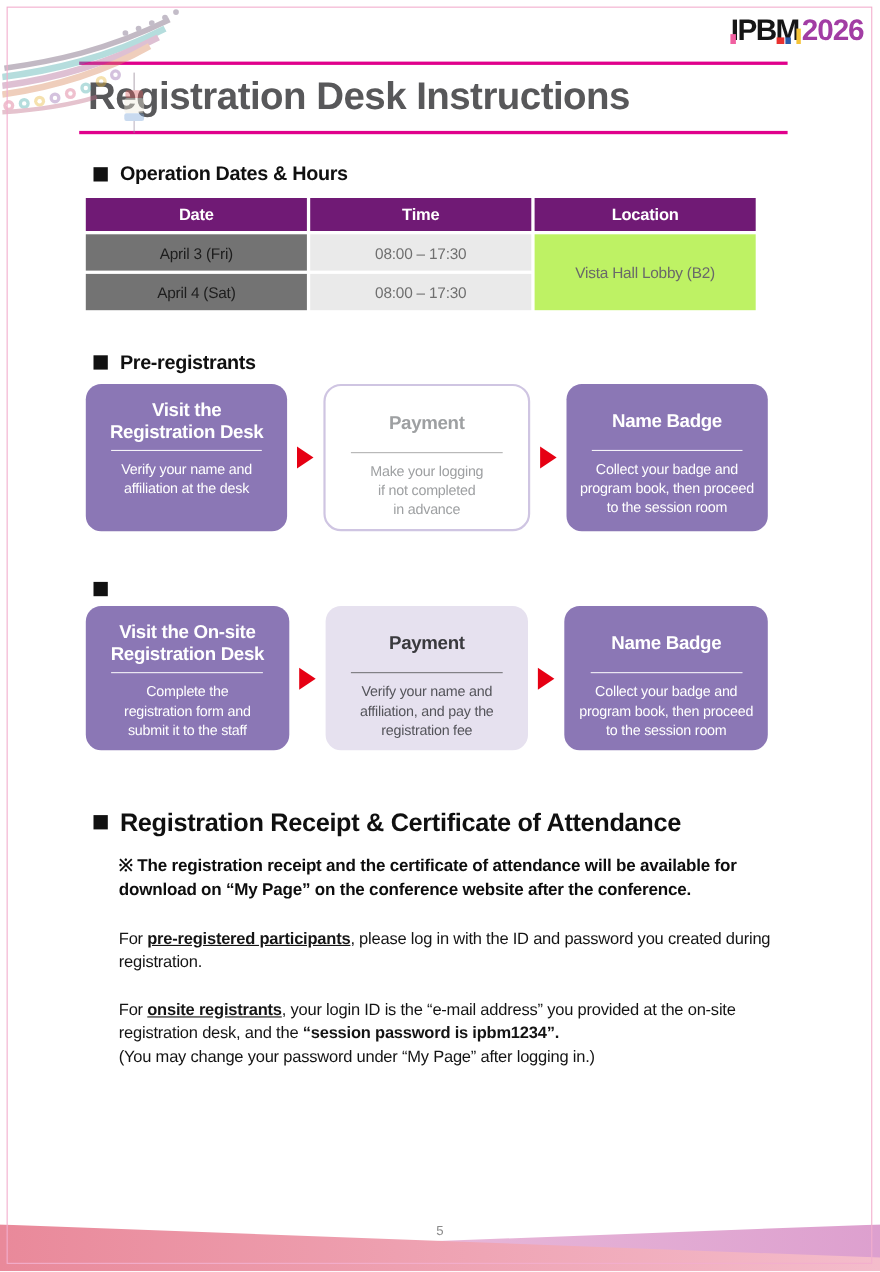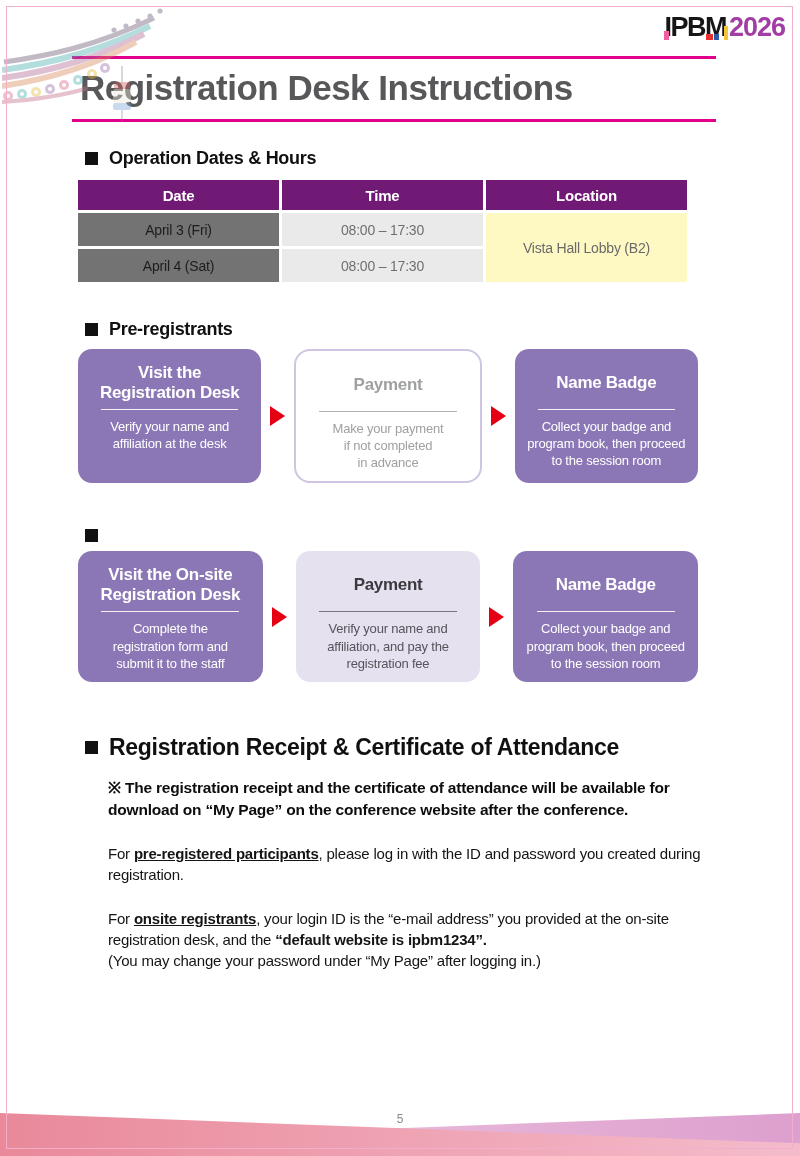--- a/index.html
+++ b/index.html
@@ -36,21 +36,21 @@
   .sec-h .sec-label { font-size: 18px; }
   .sec-h.big .sec-label { font-size: 23px; }
 
   
   .hours-table { border-collapse: separate; border-spacing: 3px; margin: 8px 0 0 75px; }
   .hours-table th { background: #701a75; color: #fff; font-size: 15px; font-weight: bold;
     width: 201px; height: 30px; text-align: center; letter-spacing: -0.2px; }
   .hours-table td { text-align: center; font-size: 14px; height: 33px; letter-spacing: -0.2px; }
   td.cell-date { background: #737373; color: #1d1d1d; }
   td.cell-time { background: #EAEAEA; color: #6F6F6F; }
-  td.cell-loc  { background: #fef9c3; color: #696969; }
+  td.cell-loc  { background: #bef264; color: #696969; }
 
   
   .steps { display: flex; align-items: stretch; margin: 9px 0 0 78px; width: 620px; }
   .step { flex: 1 1 0; border-radius: 14px; padding: 13px 8px 10px; min-height: 120px;
     text-align: center; }
   .arrow-gap { flex: 0 0 33px; display: flex; align-items: center; justify-content: center; }
   .arrow { width: 0; height: 0; border-left: 15px solid #E60013;
     border-top: 10px solid transparent; border-bottom: 10px solid transparent; }
   .step-title { font-size: 17px; font-weight: bold; line-height: 1.18; white-space: pre-line;
     min-height: 42px; display: flex; align-items: center; justify-content: center; letter-spacing: -0.3px; }
@@ -182,21 +182,21 @@
       <div class="step-divider"></div>
       <div class="step-body">Verify your name and
 affiliation at the desk</div>
     </div>
     <div class="arrow-gap">
       <span class="arrow"></span>
     </div>
     <div class="step outline">
       <div class="step-title">Payment</div>
       <div class="step-divider"></div>
-      <div class="step-body">Make your payment
+      <div class="step-body">Make your logging
 if not completed
 in advance</div>
     </div>
     <div class="arrow-gap">
       <span class="arrow"></span>
     </div>
     <div class="step purple">
       <div class="step-title">Name Badge</div>
       <div class="step-divider"></div>
       <div class="step-body">Collect your badge and
@@ -242,21 +242,21 @@
 
   <div class="sec-h big mt-receipt">
     <span class="bullet"></span>
     <span class="sec-label">Registration Receipt &amp; Certificate of Attendance</span>
   </div>
 
   <p class="note">※ The registration receipt and the certificate of attendance will be available for download on “My Page” on the conference website after the conference.</p>
 
   <p class="para"><span>For </span><span class="em">pre-registered participants</span><span>, please log in with the ID and password you created during registration.</span></p>
 
-  <p class="para"><span>For </span><span class="em">onsite registrants</span><span>, your login ID is the “e-mail address” you provided at the on-site registration desk, and the </span><span class="bold">“default website is ipbm1234”.</span><span class="block-line">(You may change your password under “My Page” after logging in.)</span></p>
+  <p class="para"><span>For </span><span class="em">onsite registrants</span><span>, your login ID is the “e-mail address” you provided at the on-site registration desk, and the </span><span class="bold">“session password is ipbm1234”.</span><span class="block-line">(You may change your password under “My Page” after logging in.)</span></p>
 
   <div class="page-num">5</div>
   <div class="waves">
     <div class="wave wave-right"></div>
     <div class="wave wave-left"></div>
   </div>
 
   <div class="page-border"></div>
 </div>
 

